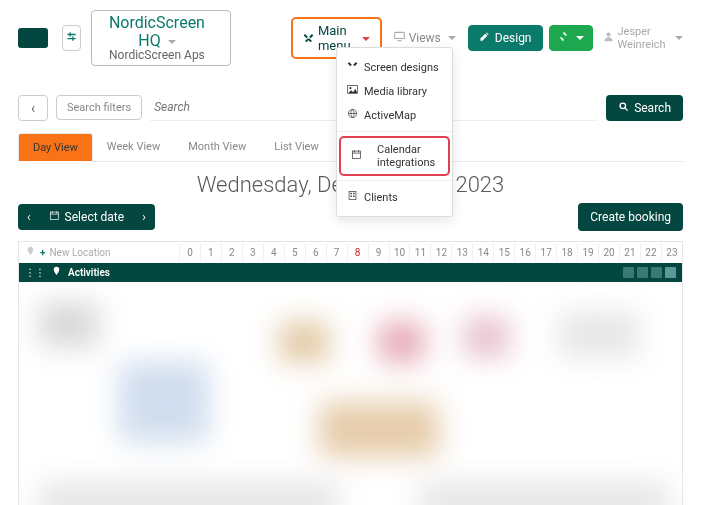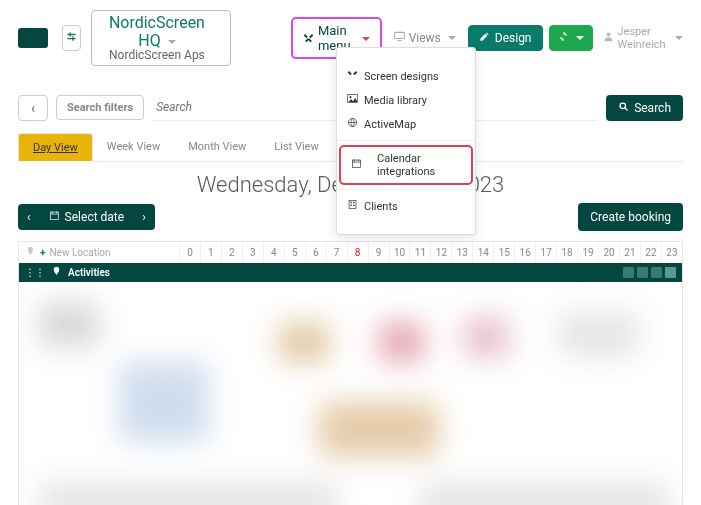--- a/index.html
+++ b/index.html
@@ -9,47 +9,47 @@
   
   .topbar { display: flex; align-items: center; gap: 6px; }
   .logo { display: flex; align-items: center; gap: 8px; }
   .logo-sq { width: 30px; height: 20px; background: #044640; border-radius: 3px; }
   .logo-txt { font-size: 22px; font-weight: 400; color: #222; }
   .btn { display: inline-flex; align-items: center; gap: 4px; border: 1px solid #ccc; background: #fff; padding: 4px 8px; border-radius: 4px; font-size: 12px; cursor: pointer; color: #333; }
   .btn-icon { width: 26px; height: 26px; justify-content: center; padding: 0; }
   .org-picker { border: 1px solid #bbb; border-radius: 4px; padding: 3px 18px 3px 10px; text-align: center; line-height: 1.1; cursor: pointer; }
   .org-picker .line1 { color: #0a7a6a; font-size: 16px; }
   .org-picker .line2 { color: #666; font-size: 12px; }
-  .mainmenu { border: 2px solid #d946ef; border-radius: 5px; padding: 4px 10px; color: #044640; font-size: 13px; display: inline-flex; align-items: center; gap: 4px; margin-left: 40px; }
+  .mainmenu { border: 2px solid #f97316; border-radius: 5px; padding: 4px 10px; color: #044640; font-size: 13px; display: inline-flex; align-items: center; gap: 4px; margin-left: 40px; }
   .caret-red::after { content: ""; display: inline-block; border: 4px solid transparent; border-top-color: #e04050; margin-left: 3px; position: relative; top: 2px; }
   .caret-grey::after { content: ""; display: inline-block; border: 4px solid transparent; border-top-color: #aaa; margin-left: 3px; position: relative; top: 2px; }
   .views { color: #888; font-size: 12px; display: inline-flex; align-items: center; gap: 4px; padding: 4px 6px; }
   .btn-teal { background: #0a7a6a; color: #fff; border: 1px solid #0a7a6a; padding: 5px 10px; font-size: 12px; border-radius: 4px; display: inline-flex; align-items: center; gap: 5px; }
   .btn-green { background: #1da84f; color: #fff; border: 1px solid #1da84f; padding: 5px 8px; font-size: 12px; border-radius: 4px; display: inline-flex; align-items: center; gap: 4px; }
   .user { color: #aaa; font-size: 11px; display: inline-flex; align-items: center; gap: 4px; }
 
   
-  .dropdown { position: absolute; left: 336px; top: 47px; width: 140px; background: #fff; border: 1px solid #ddd; border-radius: 3px; box-shadow: 0 4px 12px rgba(0,0,0,.1); z-index: 10; padding: 16px 0; }
+  .dropdown { position: absolute; left: 336px; top: 47px; width: 117px; background: #fff; border: 1px solid #ddd; border-radius: 3px; box-shadow: 0 4px 12px rgba(0,0,0,.1); z-index: 10; padding: 7px 0; }
   .dropdown .item { display: flex; align-items: center; gap: 6px; padding: 5px 10px; font-size: 11px; color: #333; cursor: pointer; }
   .dropdown .item.hi { border: 2px solid #e04050; border-radius: 5px; margin: 0 2px; gap: 15px; }
   .dropdown hr { border: none; border-top: 1px solid #eee; margin: 4px 0; }
   .ic { width: 11px; height: 11px; display: inline-block; }
 
   
   .searchrow { display: flex; align-items: center; gap: 8px; margin-top: 28px; }
   .backbtn { border: 1px solid #ccc; background: #fff; width: 30px; height: 26px; border-radius: 4px; display: flex; align-items: center; justify-content: center; color: #666; font-size: 14px; }
-  .filters { border: 1px solid #ccc; border-radius: 4px; padding: 5px 10px; font-size: 11px; color: #888; font-weight: bold; }
+  .filters { border: 1px solid #ccc; border-radius: 4px; padding: 5px 10px; font-size: 11px; color: #888; }
   .searchinput { flex: 1; border: none; border-bottom: 1px solid #eee; padding: 6px 4px; font-size: 12px; color: #888; font-style: italic; outline: none; }
   .qsearch::before { content: "Q "; font-style: normal; font-family: Georgia, serif; }
   .searchbtn { background: #044640; color: #fff; border: none; padding: 6px 12px; font-size: 12px; border-radius: 4px; display: inline-flex; align-items: center; gap: 5px; }
 
   
   .tabs { display: flex; margin-top: 12px; border-bottom: 1px solid #e8e8e8; }
   .tab { padding: 7px 14px; font-size: 11px; color: #888; cursor: pointer; }
-  .tab.active { color: #333; border: 1px solid #e8e8e8; border-bottom: 1px solid #fff; border-radius: 3px 3px 0 0; margin-bottom: -1px; background: #eab308; text-decoration: underline; }
+  .tab.active { color: #333; border: 1px solid #e8e8e8; border-bottom: 1px solid #fff; border-radius: 3px 3px 0 0; margin-bottom: -1px; background: #f97316; }
 
   
   .dateheading { text-align: center; font-size: 22px; font-weight: 300; color: #5a5a5a; margin-top: 10px; }
 
   
   .actions { display: flex; justify-content: space-between; align-items: center; margin-top: 6px; }
   .selectdate { background: #044640; color: #fff; border-radius: 4px; display: inline-flex; align-items: center; }
   .selectdate .seg { padding: 6px 9px; font-size: 12px; display: flex; align-items: center; gap: 5px; }
   .selectdate .arrow { padding: 6px 9px; font-size: 12px; cursor: pointer; }
   .createbtn { background: #044640; color: #fff; border: none; padding: 7px 12px; font-size: 12px; border-radius: 4px; }

